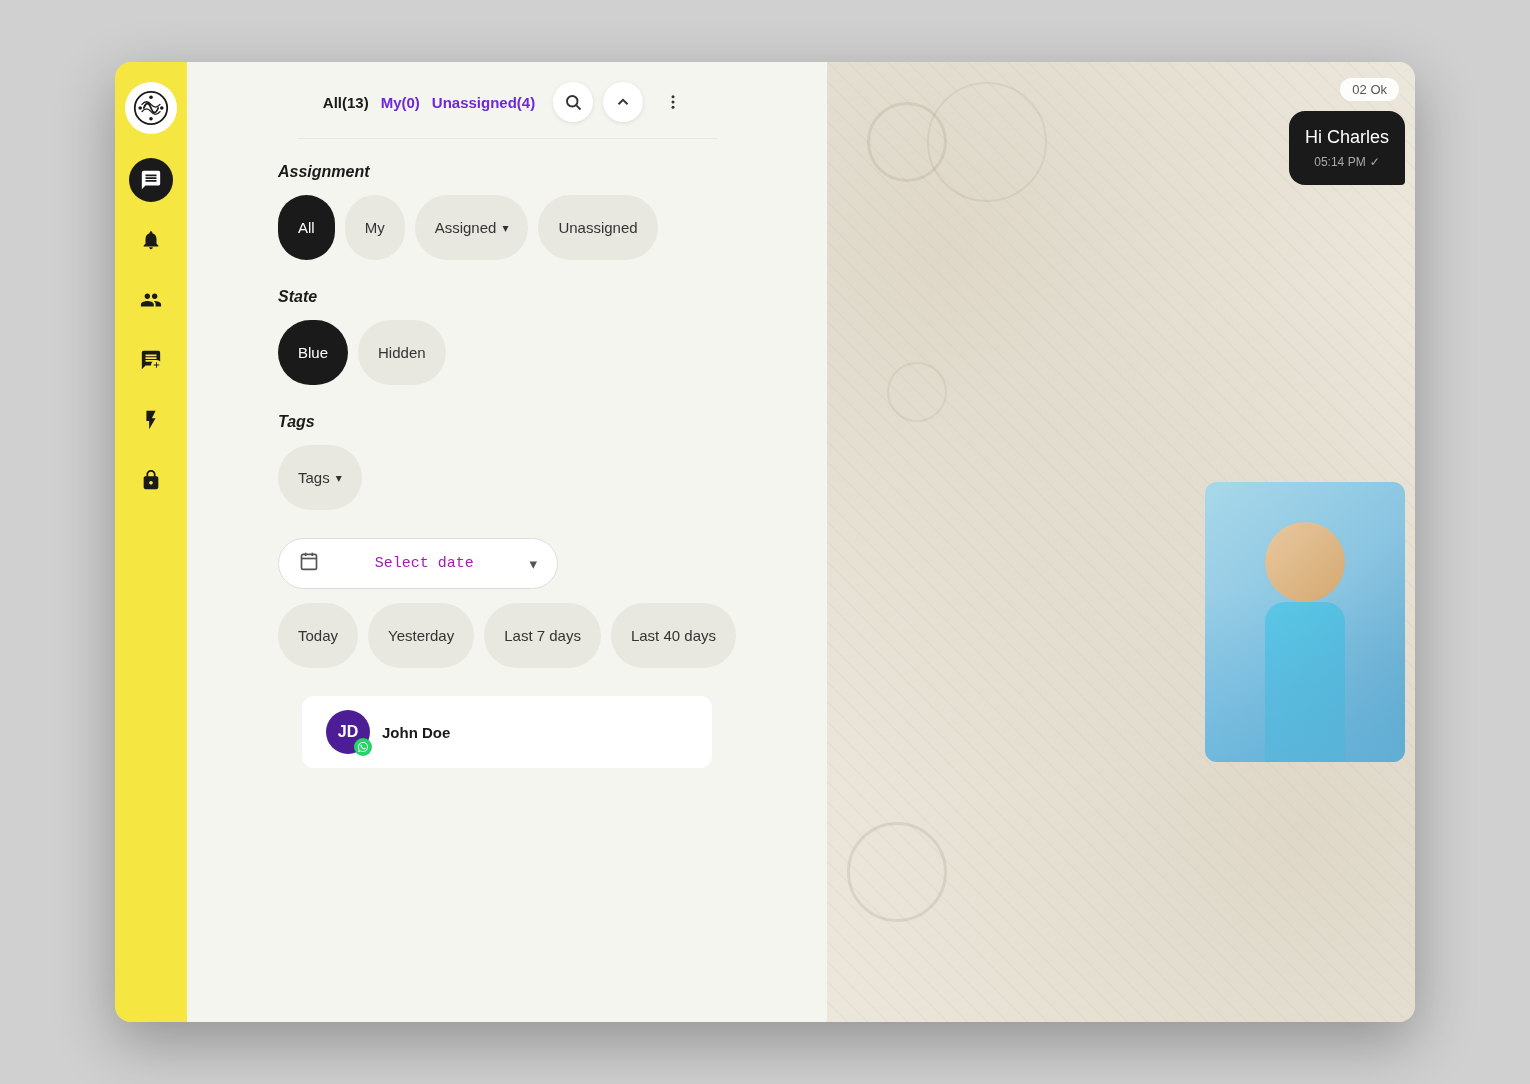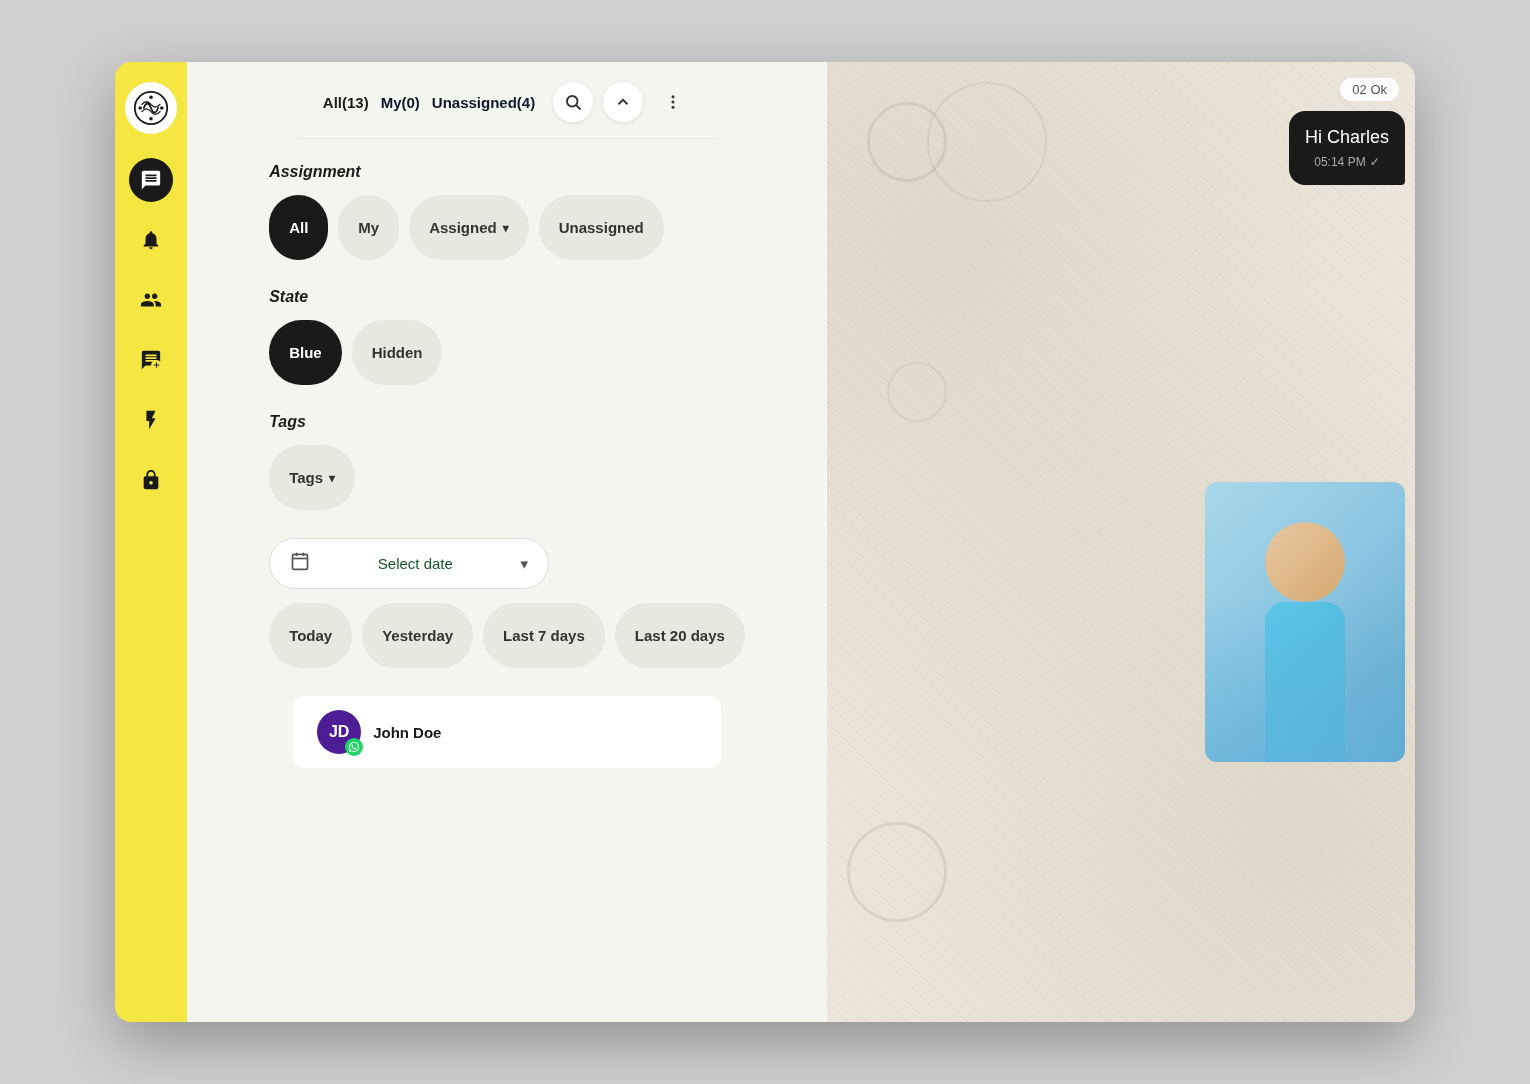--- a/index.html
+++ b/index.html
@@ -90,21 +90,21 @@
 
     .filter-tabs {
       display: flex;
       gap: 8px;
       flex: 1;
     }
 
     .filter-tab {
       font-size: 15px;
       font-weight: 600;
-      color: #0f172a;
+      color: #6d28d9;
       cursor: pointer;
       padding: 4px 2px;
     }
 
     .filter-tab.active {
       color: #1a1a1a;
     }
 
     .filter-header-actions {
       display: flex;
@@ -148,21 +148,21 @@
     .filter-chips {
       display: flex;
       gap: 10px;
       flex-wrap: wrap;
     }
 
     .chip {
       padding: 24px 20px;
       border-radius: 50px;
       font-size: 15px;
-      font-weight: 700;
+      font-weight: 400;
       cursor: pointer;
       border: none;
       background: #e8e8e0;
       color: #333;
       display: flex;
       align-items: center;
       gap: 6px;
     }
 
     .chip.active {
@@ -468,28 +468,28 @@
       <div class="filter-section">
         <button class="date-select-btn">
           <span class="cal-icon">
             <svg width="20" height="20" viewBox="0 0 24 24" fill="none" stroke="#555" stroke-width="2">
               <rect x="3" y="4" width="18" height="18" rx="2"></rect>
               <line x1="3" y1="9" x2="21" y2="9"></line>
               <line x1="8" y1="2" x2="8" y2="6"></line>
               <line x1="16" y1="2" x2="16" y2="6"></line>
             </svg>
           </span>
-          <span style="flex:1; color:#14532d;">Select date</span>
+          <span style="flex:1; color:#a21caf;font-family:Liberation Mono, monospace;">Select date</span>
           <span style="color:#555;">▾</span>
         </button>
         <div class="date-chips">
           <button class="chip">Today</button>
           <button class="chip">Yesterday</button>
           <button class="chip">Last 7 days</button>
-          <button class="chip">Last 20 days</button>
+          <button class="chip">Last 40 days</button>
         </div>
       </div>
 
       <div class="contact-item">
         <div class="contact-avatar">
           <span>JD</span>
           <div class="whatsapp-badge">
             <svg width="10" height="10" viewBox="0 0 24 24" fill="white">
               <path d="M17.472 14.382c-.297-.149-1.758-.867-2.03-.967-.273-.099-.471-.148-.67.15-.197.297-.767.966-.94 1.164-.173.199-.347.223-.644.075-.297-.15-1.255-.463-2.39-1.475-.883-.788-1.48-1.761-1.653-2.059-.173-.297-.018-.458.13-.606.134-.133.298-.347.446-.52.149-.174.198-.298.298-.497.099-.198.05-.371-.025-.52-.075-.149-.669-1.612-.916-2.207-.242-.579-.487-.5-.669-.51-.173-.008-.371-.01-.57-.01-.198 0-.52.074-.792.372-.272.297-1.04 1.016-1.04 2.479 0 1.462 1.065 2.875 1.213 3.074.149.198 2.096 3.2 5.077 4.487.709.306 1.262.489 1.694.625.712.227 1.36.195 1.871.118.571-.085 1.758-.719 2.006-1.413.248-.694.248-1.289.173-1.413-.074-.124-.272-.198-.57-.347m-5.421 7.403h-.004a9.87 9.87 0 01-5.031-1.378l-.361-.214-3.741.982.998-3.648-.235-.374a9.86 9.86 0 01-1.51-5.26c.001-5.45 4.436-9.884 9.888-9.884 2.64 0 5.122 1.03 6.988 2.898a9.825 9.825 0 012.893 6.994c-.003 5.45-4.437 9.884-9.885 9.884m8.413-18.297A11.815 11.815 0 0012.05 0C5.495 0 .16 5.335.157 11.892c0 2.096.547 4.142 1.588 5.945L.057 24l6.305-1.654a11.882 11.882 0 005.683 1.448h.005c6.554 0 11.89-5.335 11.893-11.893a11.821 11.821 0 00-3.48-8.413z"></path>
             </svg>

